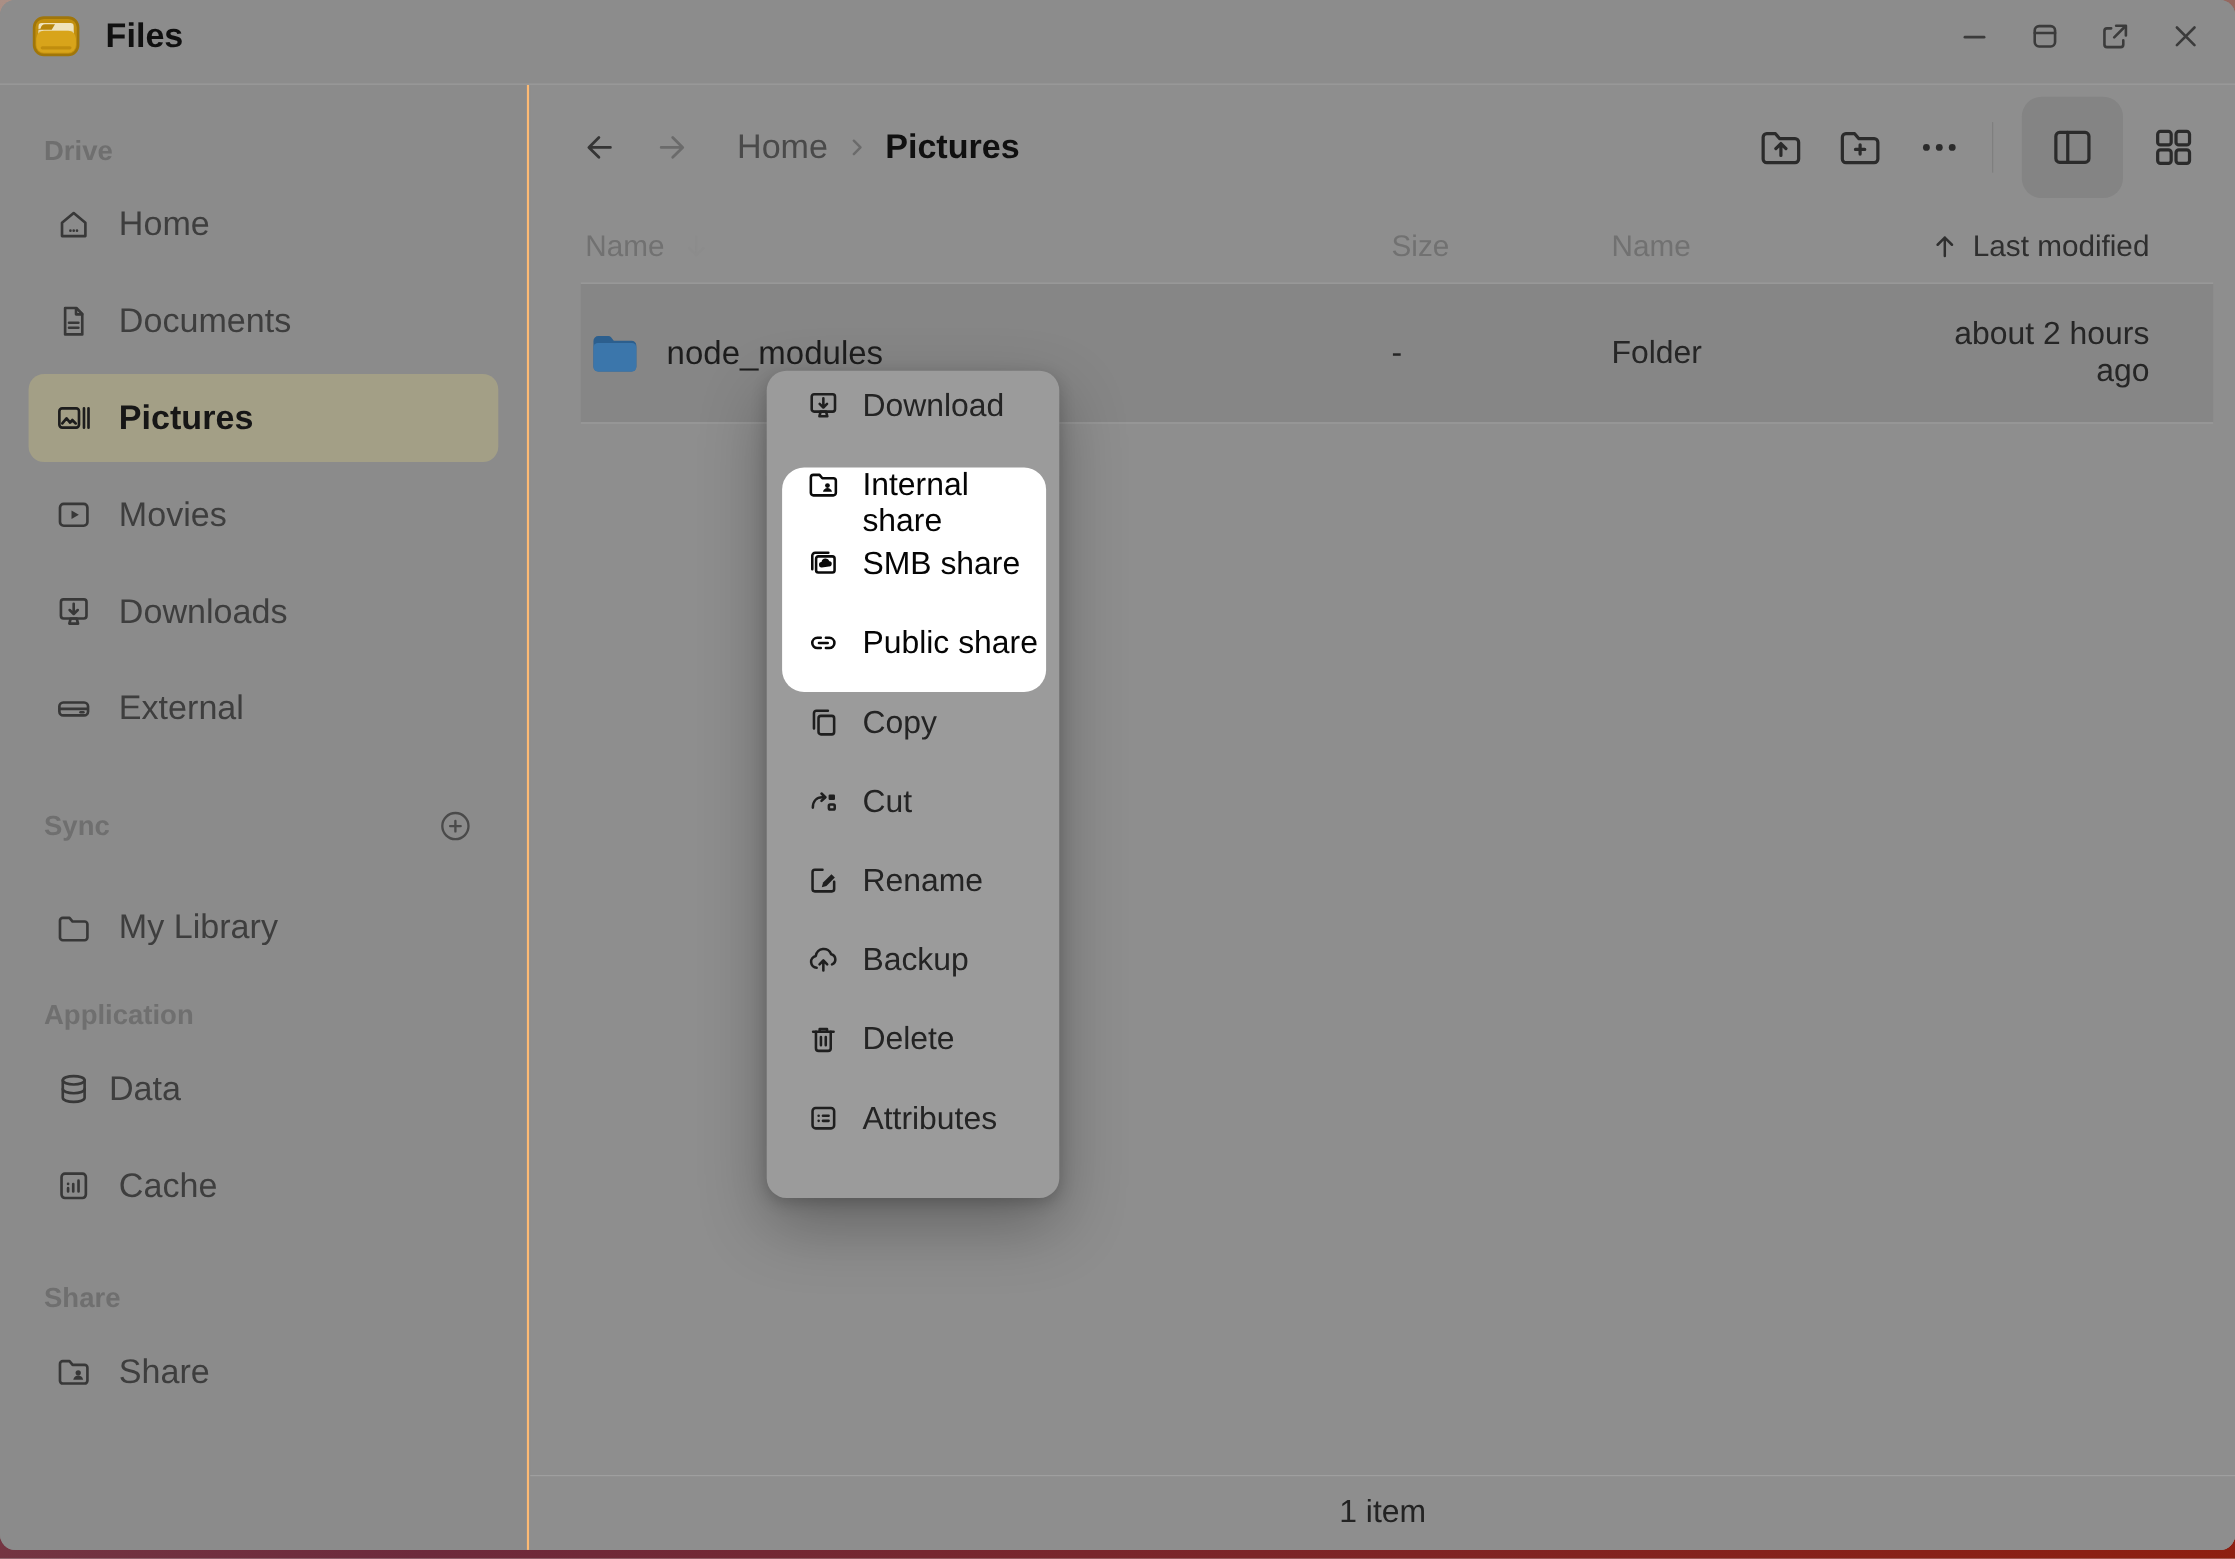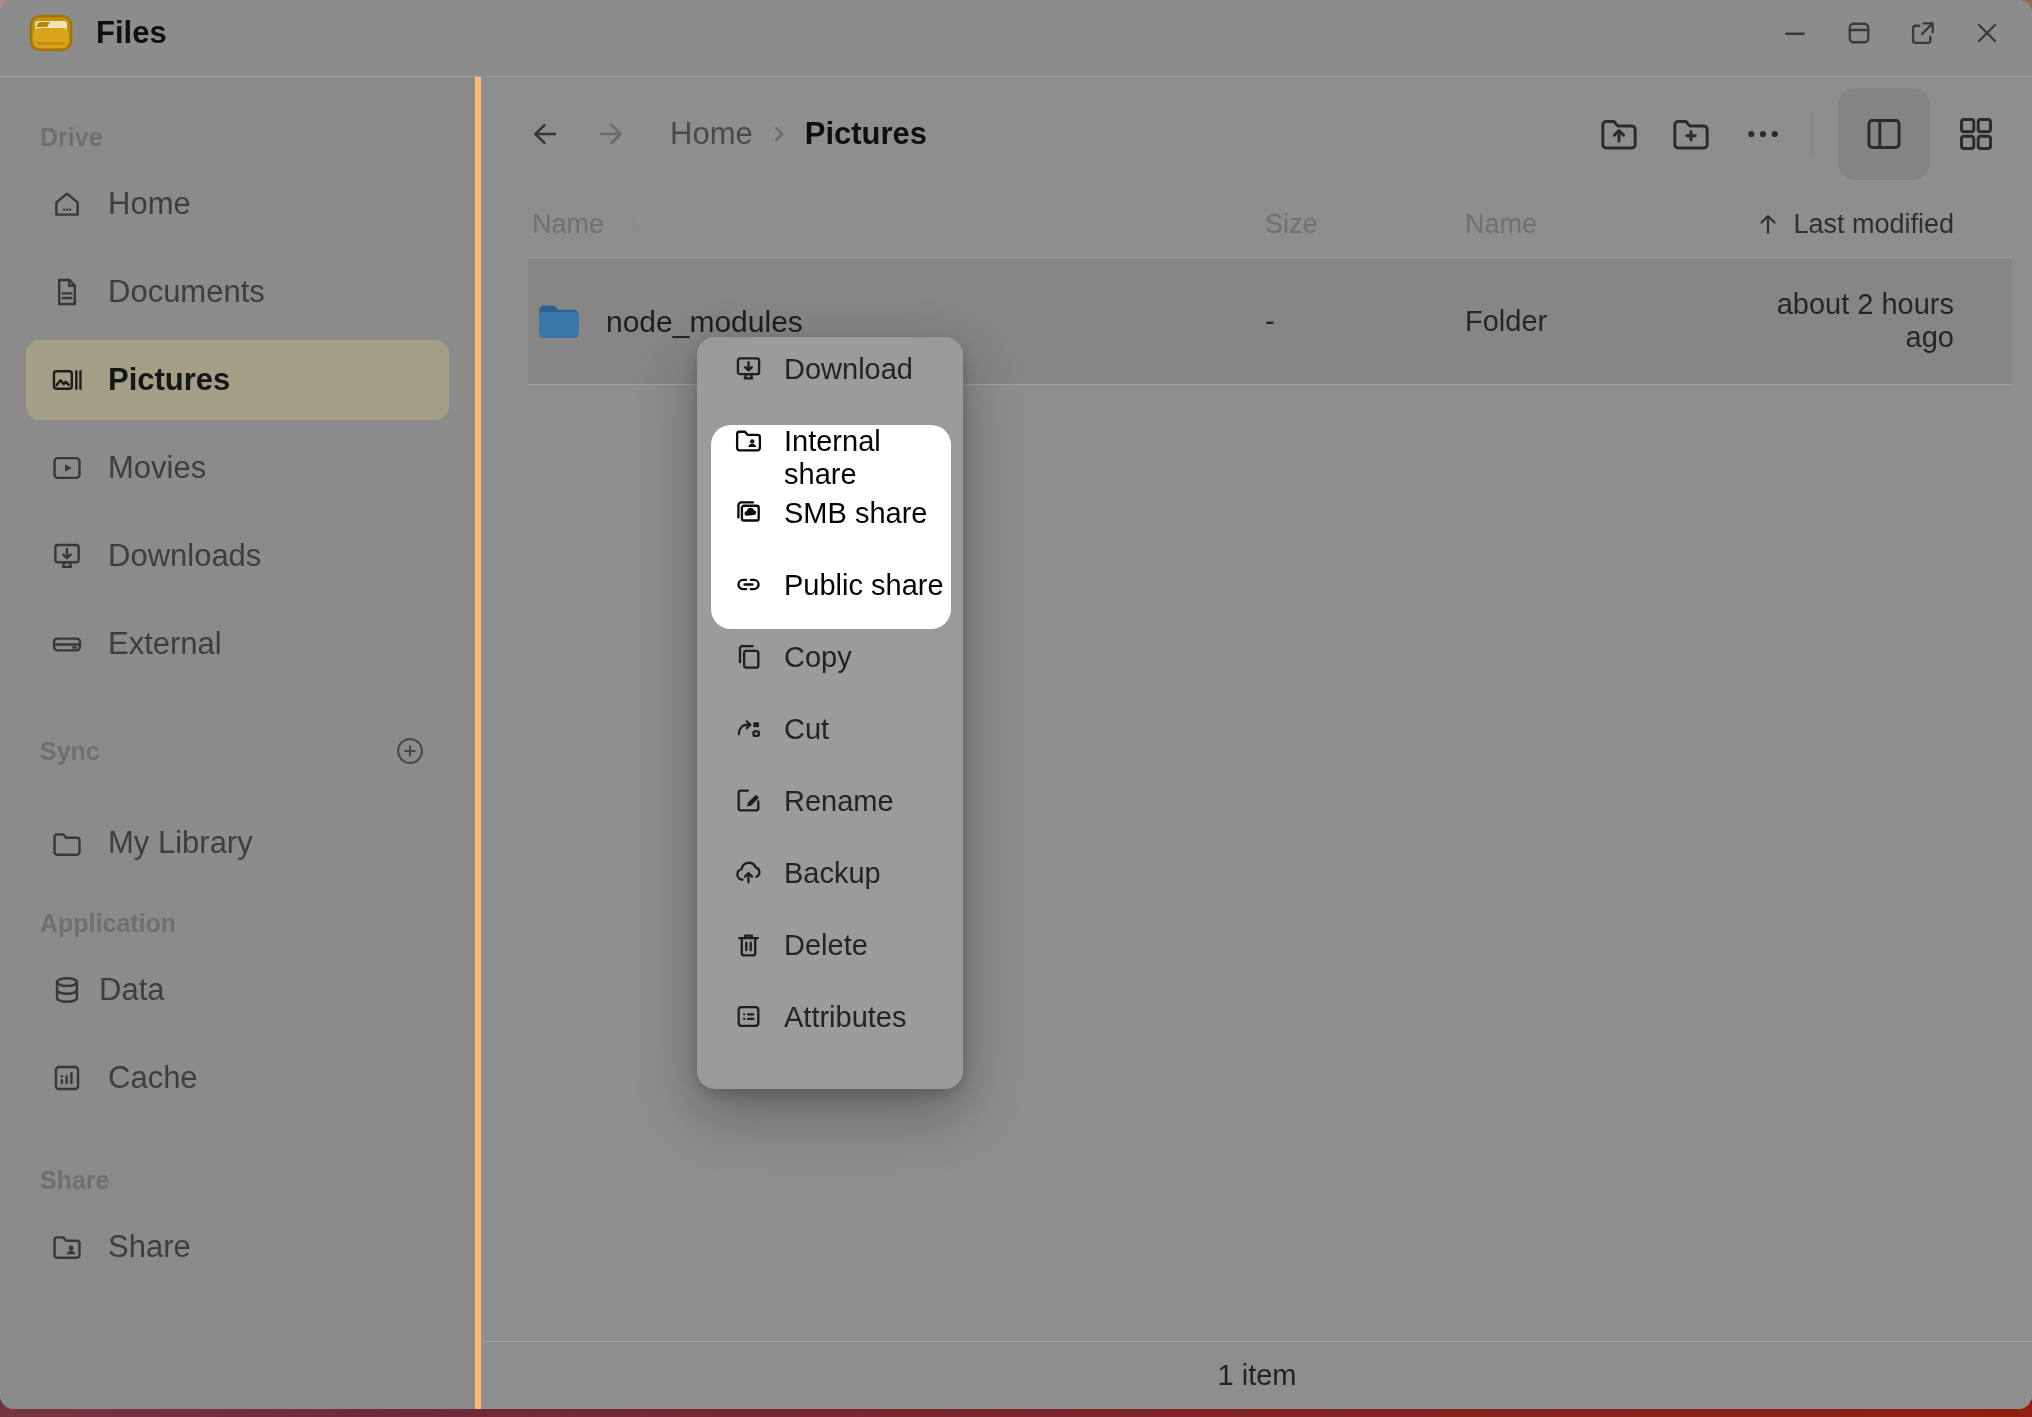--- a/index.html
+++ b/index.html
@@ -16,21 +16,21 @@
     display:flex; align-items:center; padding:0 30px 10px 28px;
     border-bottom:1px solid #9d9d9d; background:#8c8c8c; z-index:3; }
   .app-icon { width:46px; height:46px; margin-right:22px; flex:0 0 auto; }
   .app-title { font-size:31px; font-weight:700; color:#101010; }
   .tb-controls { margin-left:auto; display:flex; align-items:center; gap:34px; }
   .tb-btn { width:30px; height:30px; color:#3b3b3b; }
   .tb-btn svg { width:100%; height:100%; }
 
   
   .sidebar { position:absolute; left:0; top:77px; width:481px; bottom:0;
-    background:#8b8b8b; border-right:6px solid #fdba74; z-index:2; }
+    background:#8b8b8b; border-right:2px solid #fdba74; z-index:2; }
   .section-label { display:flex; align-items:center; justify-content:space-between;
     height:34px; padding:0 48px 0 40px; font-size:25px; font-weight:700; color:#6f6f6f; }
   .side-item { display:flex; align-items:center; height:80px; margin:0 26px;
     padding:0 24px; border-radius:14px; gap:24px; font-size:31px; color:#3e3e3e; }
   .side-item + .side-item { margin-top:8px; }
   .side-item .icn { width:34px; height:34px; flex:0 0 auto; color:#383838; }
   .side-item .icn svg { width:100%; height:100%; }
   .side-item.active { background:#a39f86; color:#161616; font-weight:700; }
   .side-item.active .icn { color:#1d1d1d; }
   .add-btn { width:34px; height:34px; color:#4a4a4a; }

